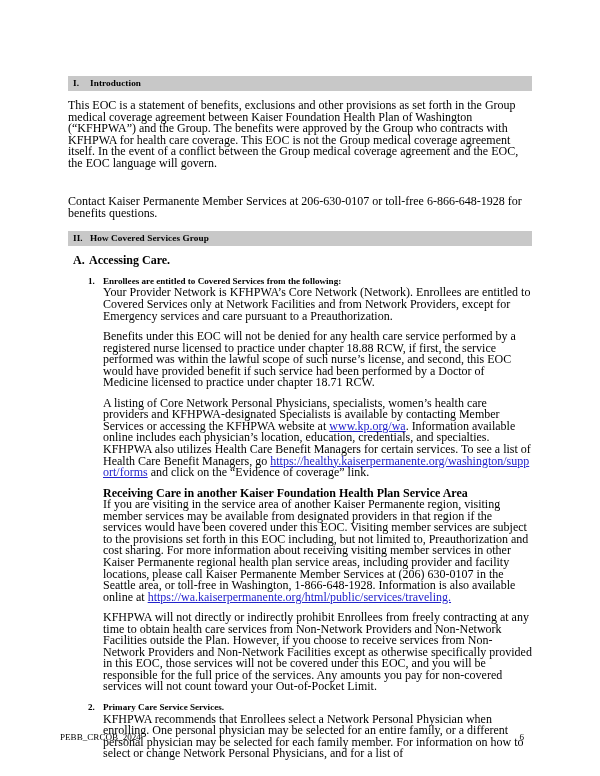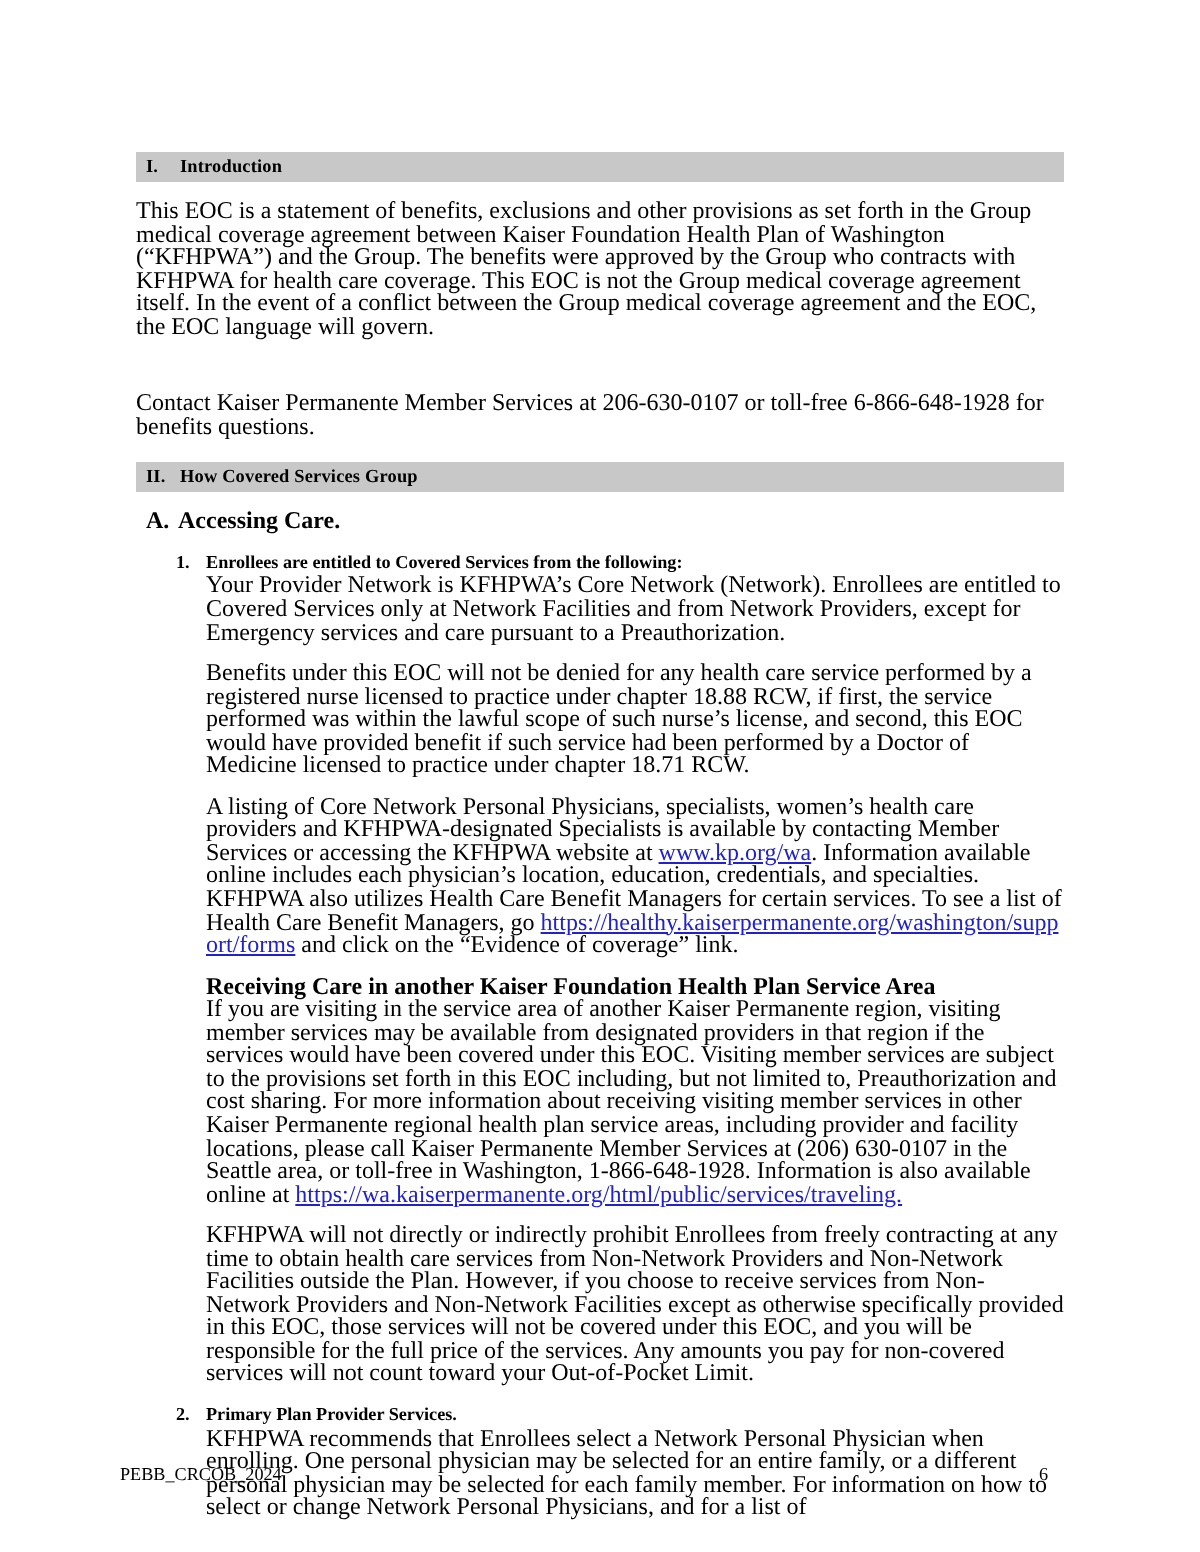--- a/index.html
+++ b/index.html
@@ -171,21 +171,21 @@
 
         <p class="para"><span class="sub-head">Receiving Care in another Kaiser Foundation Health Plan Service Area</span><span>If you are visiting in the service area of another Kaiser Permanente region, visiting member services may be available from designated providers in that region if the services would have been covered under this EOC. Visiting member services are subject to the provisions set forth in this EOC including, but not limited to, Preauthorization and cost sharing.  For more information about receiving visiting member services in other Kaiser Permanente regional health plan service areas, including provider and facility locations, please call Kaiser Permanente Member Services at (206) 630-0107 in the Seattle area, or toll-free in Washington, 1-866-648-1928. Information is also available online at </span><a class="doclink" href="#">https://wa.kaiserpermanente.org/html/public/services/traveling.</a></p>
 
         <p class="para tight">KFHPWA will not directly or indirectly prohibit Enrollees from freely contracting at any time to obtain health care services from Non-Network Providers and Non-Network Facilities outside the Plan. However, if you choose to receive services from Non-Network Providers and Non-Network Facilities except as otherwise specifically provided in this EOC, those services will not be covered under this EOC, and you will be responsible for the full price of the services. Any amounts you pay for non-covered services will not count toward your Out-of-Pocket Limit.</p>
       </div>
     </div>
 
     <div class="level-1">
       <span class="mark">2.</span>
       <div class="item-body">
-        <span class="item-title">Primary Plan Provider Services.</span>
+        <span class="item-title">Primary Care Service Services.</span>
         <p class="para tight">KFHPWA recommends that Enrollees select a Network Personal Physician when enrolling. One personal physician may be selected for an entire family, or a different personal physician may be selected for each family member. For information on how to select or change Network Personal Physicians, and for a list of</p>
       </div>
     </div>
 
   </div>
 
   <div class="footer">
     <span>PEBB_CRCOB_2024</span>
     <span class="pageno">6</span>
   </div>

